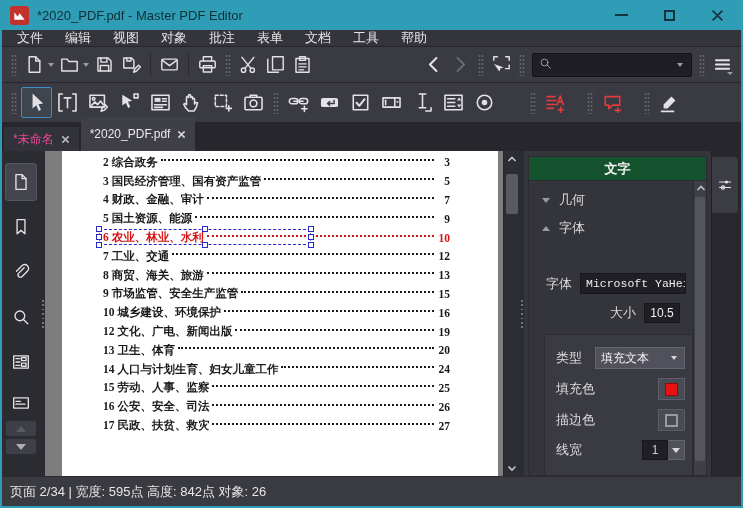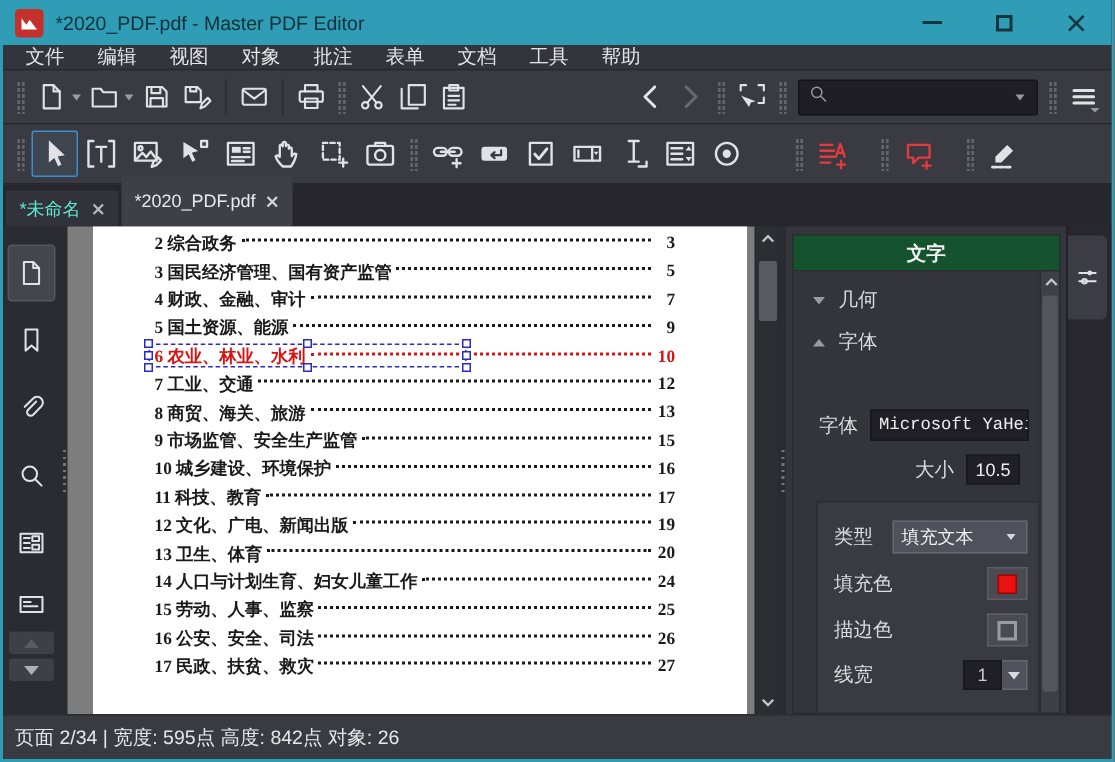--- a/index.html
+++ b/index.html
@@ -40,21 +40,21 @@
 .search-box { width:160px; height:24px; background:#1e1e24; border:1px solid #131318; border-radius:2px;
   display:flex; align-items:center; padding:0 6px; margin:0 3px; flex:none; }
 .search-box svg { width:13px; height:13px; flex:none; }
 .search-input { flex:1; min-width:0; background:transparent; border:none; outline:none; color:#ddd; font-size:12px; }
 .menu-burger { position:relative; }
 .menu-burger .corner { position:absolute; right:2px; bottom:2px; width:0; height:0;
   border-left:3px solid transparent; border-right:3px solid transparent; border-top:3.5px solid #9a9aa2; }
 
 .tabbar { height:28px; flex:none; background:#26262c; display:flex; align-items:flex-end; padding-left:2px; gap:2px; }
 .tab { height:24px; background:#32323a; display:flex; align-items:center; gap:7px; padding:0 9px;
-  font-size:12px; color:#5eead4; }
+  font-size:12px; color:#ec4899; }
 .tab.active { height:34px; background:#3f3f48; color:#e9e9ec; }
 .tab-close svg { width:9px; height:9px; display:block; }
 
 .main { flex:1; min-height:0; display:flex; background:#2b2b32; }
 .sidebar { width:38px; flex:none; display:flex; flex-direction:column; align-items:center; padding-top:12px; }
 .side-btn { width:32px; height:38px; margin-bottom:7px; border:1px solid transparent; border-radius:3px;
   display:flex; align-items:center; justify-content:center; flex:none; }
 .side-btn svg { width:18px; height:18px; }
 .side-btn.active { background:#45454e; border-color:#56565f; }
 .side-btn.clipped { height:30px; overflow:hidden; margin-bottom:3px; }
@@ -504,25 +504,20 @@
               <span>9 市场监管、安全生产监管</span>
               <span class="toc-dots"></span>
               <span class="toc-page">15</span>
             </div>
             <div class="toc-row">
               <span>10 城乡建设、环境保护</span>
               <span class="toc-dots"></span>
               <span class="toc-page">16</span>
             </div>
             <div class="toc-row">
-              <span>11 科技、教育</span>
-              <span class="toc-dots"></span>
-              <span class="toc-page">17</span>
-            </div>
-            <div class="toc-row">
               <span>12 文化、广电、新闻出版</span>
               <span class="toc-dots"></span>
               <span class="toc-page">19</span>
             </div>
             <div class="toc-row">
               <span>13 卫生、体育</span>
               <span class="toc-dots"></span>
               <span class="toc-page">20</span>
             </div>
             <div class="toc-row">

